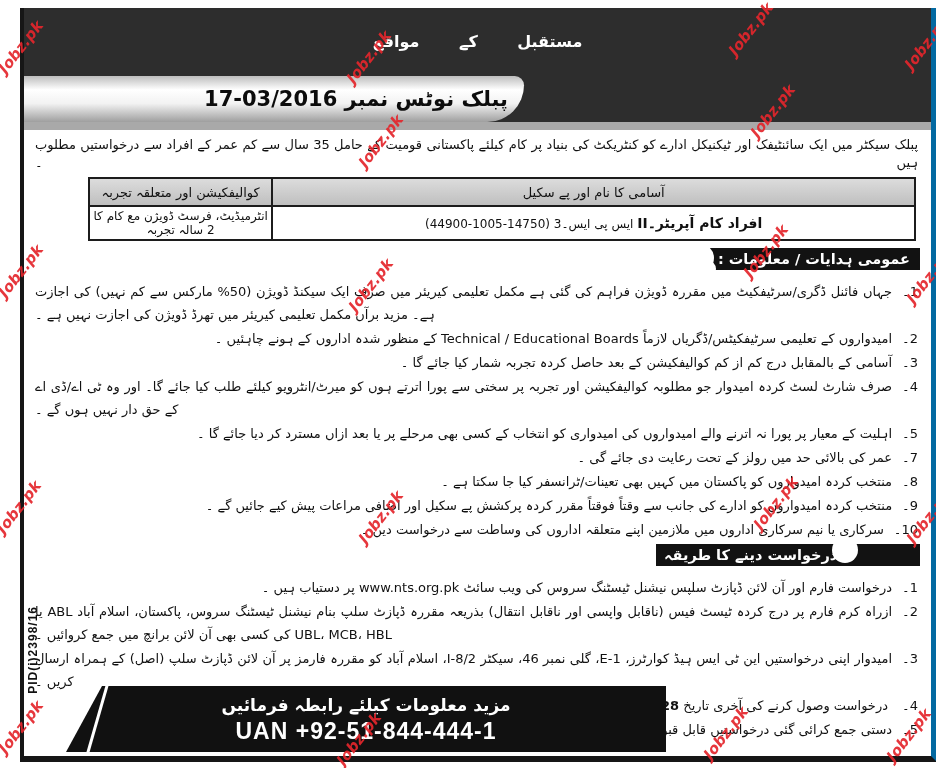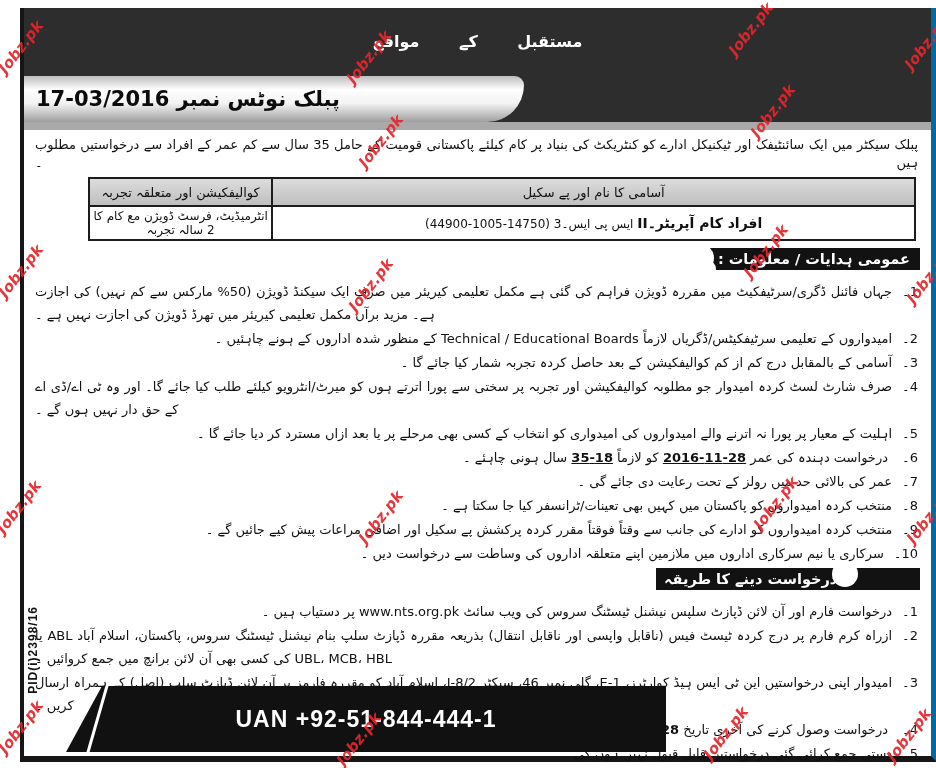--- a/index.html
+++ b/index.html
@@ -7,21 +7,21 @@
         font-family:"DejaVu Sans",sans-serif;}
   
   .ad{position:absolute;left:20px;top:8px;width:907px;height:748px;background:#ffffff;
       border-left:4px solid #161616;border-right:6px solid #0369a1;border-bottom:6px solid #161616;}
   
   .banner{position:relative;height:114px;background:#2d2d2d;overflow:hidden;}
   .banner-title{direction:rtl;text-align:center;color:#ffffff;font-weight:bold;
 romaji    font-size:45px;line-height:64px;letter-spacing:4px;word-spacing:34px;padding-top:2px;}
   .notice-band{position:absolute;left:0;bottom:0;width:500px;height:46px;
       background:linear-gradient(180deg,#bdbdbd 0%,#ffffff 30%,#f2f2f2 60%,#9f9f9f 100%);
-      border-radius:0 30px 120px 0;display:flex;align-items:center;
+      border-radius:0 30px 120px 0;display:flex;align-items:center;justify-content:flex-end;
       padding-right:16px;box-sizing:border-box;padding-left:12px;}
   .notice-text{direction:rtl;font-weight:bold;font-size:21px;color:#0c0c0c;white-space:nowrap;}
   .gray-strip{height:8px;background:#a9a9a9;}
   
   .content{position:relative;padding:2px 11px 0 9px;}
   .intro{direction:rtl;text-align:justify;text-align-last:justify;font-size:13px;line-height:18px;
       color:#111;margin:4px 2px 5px 2px;}
   
   table.jobtable{border-collapse:collapse;direction:rtl;margin:2px 4px 7px auto;width:828px;}
   table.jobtable th,table.jobtable td{border:2px solid #1c1c1c;text-align:center;padding:1px 0;}
@@ -106,28 +106,20 @@
       <div class="sec-head head-general">
         <span class="txt">عمومی ہدایات / معلومات :</span>
       </div>
 
       <div class="list">
         <div class="li wrap"><span class="num">1۔</span><span>جہاں فائنل ڈگری/سرٹیفکیٹ میں مقررہ ڈویژن فراہم کی گئی ہے مکمل تعلیمی کیریئر میں صرف ایک سیکنڈ ڈویژن (50% مارکس سے کم نہیں) کی اجازت ہے۔ مزید برآں مکمل تعلیمی کیریئر میں تھرڈ ڈویژن کی اجازت نہیں ہے ۔</span></div>
         <div class="li"><span class="num">2۔</span><span>امیدواروں کے تعلیمی سرٹیفکیٹس/ڈگریاں لازماً Technical / Educational Boards کے منظور شدہ اداروں کے ہونے چاہئیں ۔</span></div>
         <div class="li"><span class="num">3۔</span><span>آسامی کے بالمقابل درج کم از کم کوالیفکیشن کے بعد حاصل کردہ تجربہ شمار کیا جائے گا ۔</span></div>
         <div class="li wrap"><span class="num">4۔</span><span>صرف شارٹ لسٹ کردہ امیدوار جو مطلوبہ کوالیفکیشن اور تجربہ پر سختی سے پورا اترتے ہوں کو میرٹ/انٹرویو کیلئے طلب کیا جائے گا۔ اور وہ ٹی اے/ڈی اے کے حق دار نہیں ہوں گے ۔</span></div>
         <div class="li"><span class="num">5۔</span><span>اہلیت کے معیار پر پورا نہ اترنے والے امیدواروں کی امیدواری کو انتخاب کے کسی بھی مرحلے پر یا بعد ازاں مسترد کر دیا جائے گا ۔</span></div>
-        <div class="li">
-          <span class="num">6۔</span>
-          <span>درخواست دہندہ کی عمر</span>
-          <span class="b-u">28-11-2016</span>
-          <span>کو لازماً</span>
-          <span class="b-u">18-35</span>
-          <span>سال ہونی چاہئے ۔</span>
-        </div>
         <div class="li"><span class="num">7۔</span><span>عمر کی بالائی حد میں رولز کے تحت رعایت دی جائے گی ۔</span></div>
         <div class="li"><span class="num">8۔</span><span>منتخب کردہ امیدواروں کو پاکستان میں کہیں بھی تعینات/ٹرانسفر کیا جا سکتا ہے ۔</span></div>
         <div class="li"><span class="num">9۔</span><span>منتخب کردہ امیدواروں کو ادارے کی جانب سے وقتاً فوقتاً مقرر کردہ پرکشش پے سکیل اور اضافی مراعات پیش کیے جائیں گے ۔</span></div>
         <div class="li"><span class="num">10۔</span><span>سرکاری یا نیم سرکاری اداروں میں ملازمین اپنے متعلقہ اداروں کی وساطت سے درخواست دیں ۔</span></div>
       </div>
 
       <div class="sec-head head-apply">
         <span class="txt">درخواست دینے کا طریقہ</span>
       </div>
 
@@ -140,20 +132,21 @@
           <span>درخواست وصول کرنے کی آخری تاریخ</span>
           <span class="b">28-11-2016</span>
           <span>ہے ۔</span>
         </div>
         <div class="li short"><span class="num">5۔</span><span>دستی جمع کرائی گئی درخواستیں قابل قبول نہیں ہوں گی ۔</span></div>
       </div>
 
     </div>
 
     <div class="contact">
+      <div class="contact-line1">مزید معلومات کیلئے رابطہ فرمائیں</div>
       <div class="contact-line2">UAN +92-51-844-444-1</div>
     </div>
 
     <div class="pid">PID(i)2398/16</div>
 
   </div>
 
 <span class="wm" style="left: -10px; top: 38px; color: rgb(228, 38, 44);">Jobz.pk</span>
     <span class="wm" style="left: 338px; top: 48px; color: rgb(228, 38, 44);">Jobz.pk</span>
     <span class="wm" style="left: 720px; top: 20px; color: rgb(228, 38, 44);">Jobz.pk</span>

